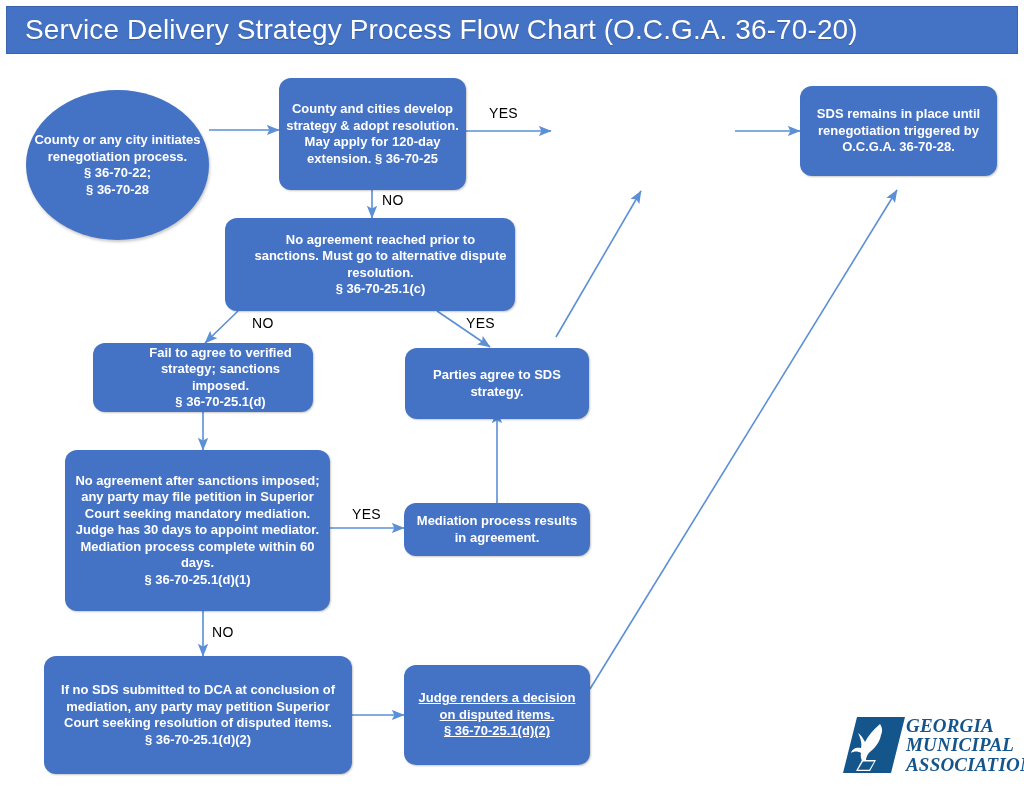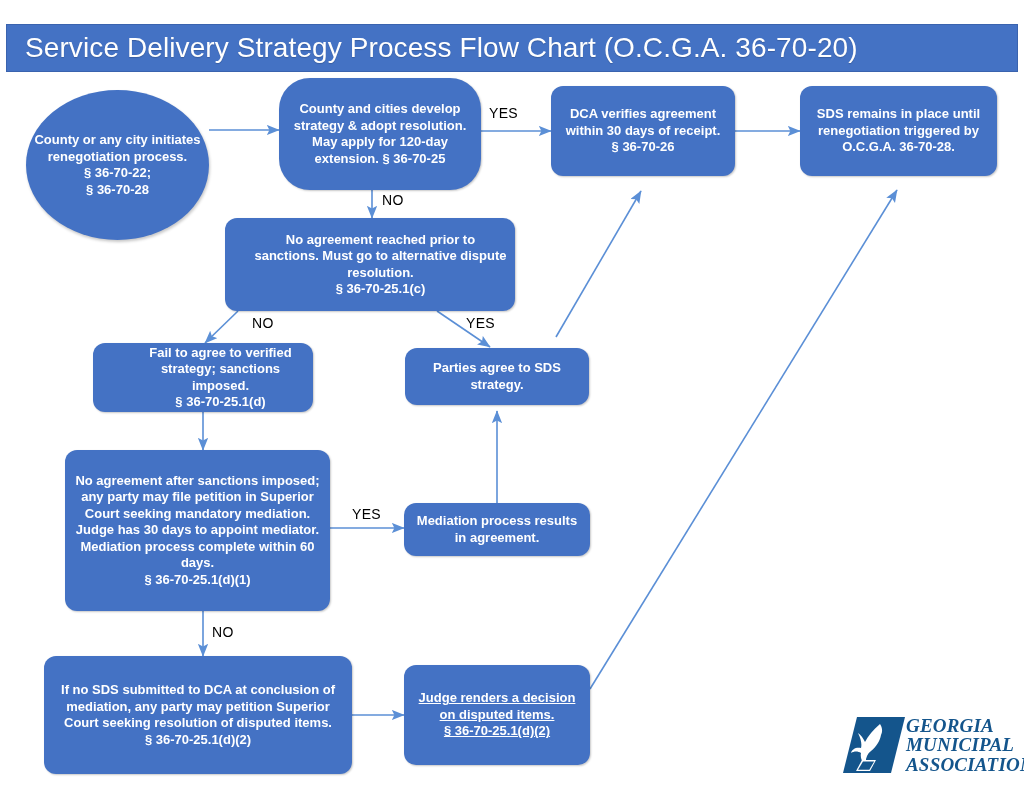--- a/index.html
+++ b/index.html
@@ -13,21 +13,21 @@
     position: relative;
     width: 1024px;
     height: 788px;
     background: #ffffff;
     overflow: hidden;
   }
 
   
   #title-banner {
     position: absolute;
-    left: 6px; top: 24px;
+    left: 6px; top: 6px;
     width: 1012px; height: 48px;
     background: #4472C4;
     border: 1px solid #3a63ae;
     display: flex;
     align-items: center;
     padding-left: 18px;
   }
   #title-text {
     color: #ffffff;
     font-size: 28px;
@@ -138,34 +138,32 @@
       <path d="M 352 715 L 404 715"></path>
 
       <path d="M 590 689 L 897 190"></path>
     </g>
   </svg>
 
   <div class="node circle" style="left:26px; top:90px; width:183px; height:150px; font-size:13px;">County or any city initiates renegotiation process.
 § 36-70-22;
 § 36-70-28</div>
 
-  <div class="node rounded" style="left:279px; top:78px; width:202px; height:112px;border-radius:31px;">County and cities develop strategy &amp; adopt resolution. May apply for 120-day extension. § 36-70-25</div>
-
-  <div class="node rounded" style="left:551px; top:86px; width:184px; height:90px;">DCA verifies agreement within 30 days of receipt.
-§ 36-70-26</div>
+  <div class="node rounded" style="left:279px; top:78px; width:187px; height:112px;">County and cities develop strategy &amp; adopt resolution. May apply for 120-day extension. § 36-70-25</div>
+
 
   <div class="node rounded" style="left:800px; top:86px; width:197px; height:90px;">SDS remains in place until renegotiation triggered by O.C.G.A. 36-70-28.</div>
 
   <div class="node rounded" style="left:225px; top:218px; width:290px; height:93px;padding-left:28px;">No agreement reached prior to sanctions. Must go to alternative dispute resolution.
 § 36-70-25.1(c)</div>
 
   <div class="node rounded" style="left:93px; top:343px; width:220px; height:69px;padding-left:42px;">Fail to agree to verified strategy; sanctions imposed.
 § 36-70-25.1(d)</div>
 
-  <div class="node rounded" style="left:405px; top:348px; width:184px; height:57px;">Parties agree to SDS strategy.</div>
+  <div class="node rounded" style="left:405px; top:348px; width:184px; height:71px;">Parties agree to SDS strategy.</div>
 
   <div class="node rounded" style="left:65px; top:450px; width:265px; height:161px;">No agreement after sanctions imposed; any party may file petition in Superior Court seeking mandatory mediation. Judge has 30 days to appoint mediator. Mediation process complete within 60 days.
 § 36-70-25.1(d)(1)</div>
 
   <div class="node rounded" style="left:404px; top:503px; width:186px; height:53px;">Mediation process results in agreement.</div>
 
   <div class="node rounded" style="left:44px; top:656px; width:308px; height:118px;">If no SDS submitted to DCA at conclusion of mediation, any party may petition Superior Court seeking resolution of disputed items.
 § 36-70-25.1(d)(2)</div>
 
   <div class="node rounded" style="left:404px; top:665px; width:186px; height:100px;text-decoration:underline;">Judge renders a decision on disputed items.

